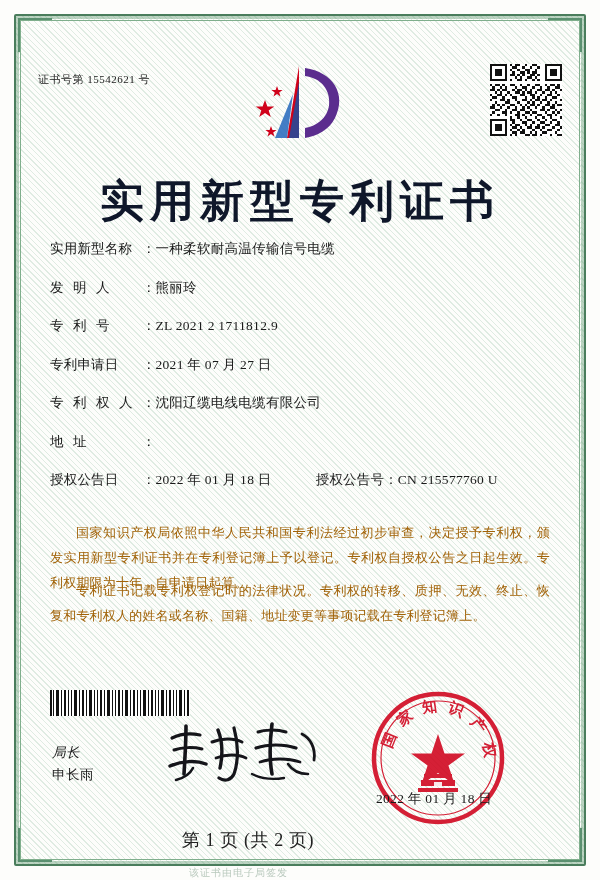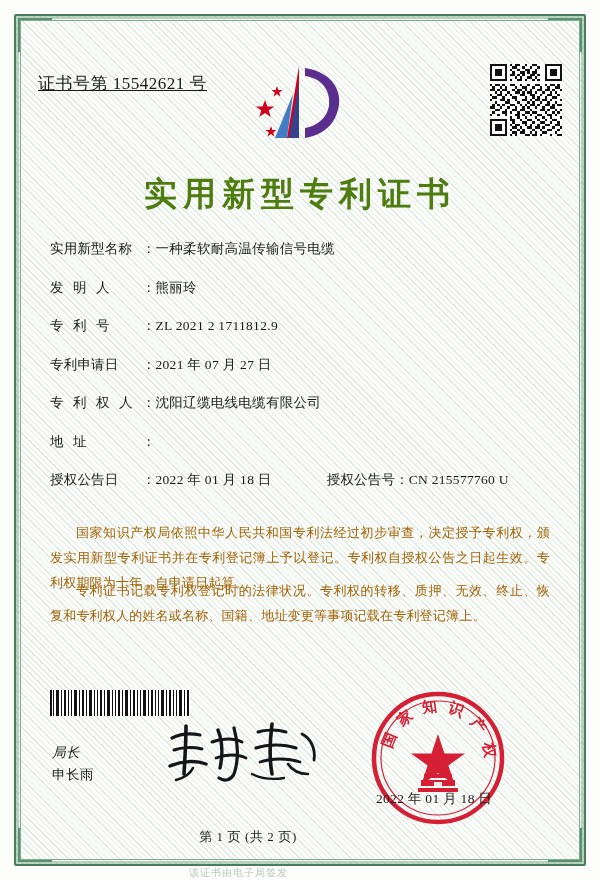--- a/index.html
+++ b/index.html
@@ -48,47 +48,46 @@
   .corner.tr { right: 18px; top: 18px; border-left: none; border-bottom: none; }
   .corner.bl { left: 18px; bottom: 18px; border-right: none; border-top: none; }
   .corner.br { right: 18px; bottom: 18px; border-left: none; border-top: none; }
 
   .content { position: absolute; left: 0; top: 0; width: 600px; height: 880px; }
 
   
   .cert-number {
     position: absolute;
     left: 38px; top: 72px;
-    font-size: 17px;
+    font-size: 11px;
     color: #1a1a1a;
     letter-spacing: 0.5px;
-    text-decoration: underline;
   }
   
   .logo {
     position: absolute;
     left: 243px; top: 64px;
     width: 110px; height: 82px;
   }
   
   .qr {
     position: absolute;
     right: 38px; top: 64px;
     width: 72px; height: 72px;
   }
 
   .title {
     position: absolute;
     left: 0; top: 172px;
     width: 600px;
     text-align: center;
-    font-size: 33px;
+    font-size: 44px;
     font-weight: bold;
     letter-spacing: 6px;
-    color: #4d7c0f;
+    color: #0f172a;
     font-family: Liberation Serif, serif;
   }
 
   
   .fields { position: absolute; left: 50px; top: 240px; width: 510px; }
   .row {
     display: flex;
     align-items: baseline;
     margin-bottom: 20.5px;
     font-size: 13.5px;
@@ -100,21 +99,21 @@
     letter-spacing: 0.2px;
     white-space: nowrap;
   }
   .row .lbl.sp  { letter-spacing: 9.5px; }
   .row .lbl.sp2 { letter-spacing: 9.5px; }
   .row .colon { flex: 0 0 10px; }
   .row .val { flex: 1; letter-spacing: 0.3px; }
   .row .val2 { flex: 0 0 auto; letter-spacing: 0.3px; }
   .row .lbl2 {
     flex: 0 0 auto;
-    margin-left: 55px;
+    margin-left: 44px;
     letter-spacing: 0.2px;
   }
 
   
   .para {
     position: absolute;
     left: 50px;
     width: 500px;
     font-size: 13px;
     line-height: 25px;
@@ -160,21 +159,21 @@
     font-size: 13.5px;
     color: #1a1a1a;
     letter-spacing: 0.3px;
   }
 
   .page-no {
     position: absolute;
     left: 0; top: 828px;
     width: 496px;
     text-align: center;
-    font-size: 13px;
+    font-size: 18px;
     color: #222;
     letter-spacing: 0.6px;
   }
   .footer-faint {
     position: absolute;
     left: 0; top: 866px;
     width: 477px;
     text-align: center;
     font-size: 10px;
     color: #b9c9bd;

